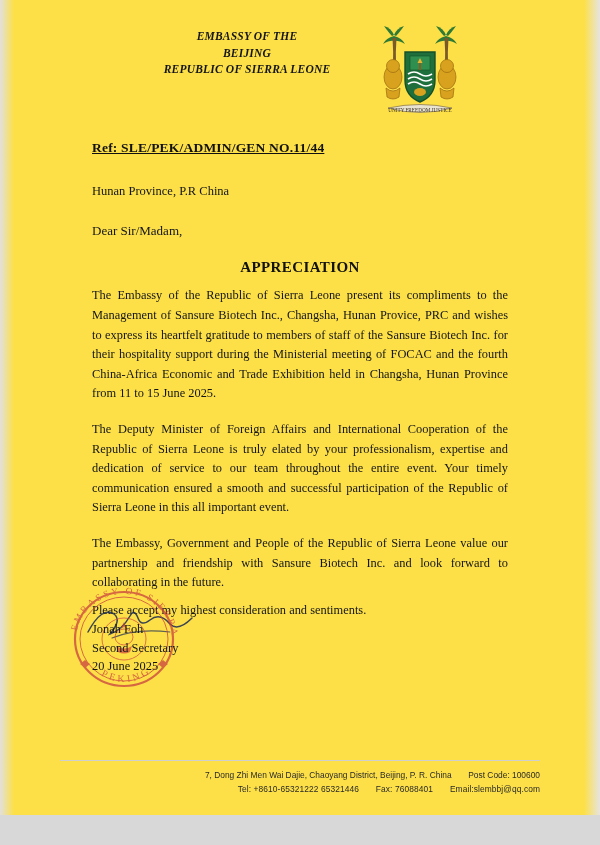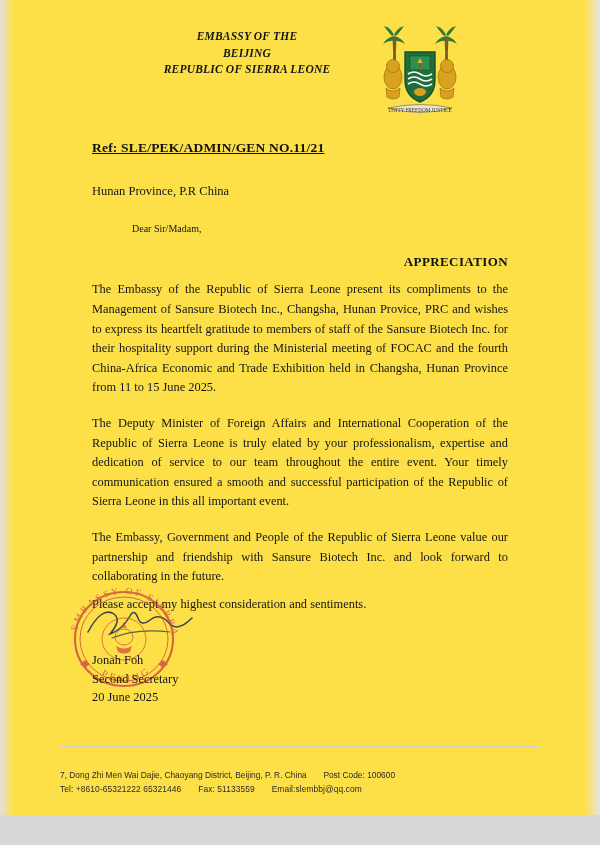--- a/index.html
+++ b/index.html
@@ -86,28 +86,27 @@
     letter-spacing: 0.2px;
     margin-bottom: 26px;
   }
   .addr {
     font-size: 12.5px;
     line-height: 1.55;
     color: #14151a;
     margin-bottom: 22px;
   }
   .salutation {
-    font-size: 10px;
+    font-size: 13px;
     color: #14151a;
     margin-bottom: 20px;
-    margin-left: 40px;
   }
   .subject {
-    text-align: right;
-    font-size: 13px;
+    text-align: center;
+    font-size: 15px;
     font-weight: bold;
     color: #111;
     letter-spacing: 0.4px;
     margin-bottom: 10px;
   }
   p.para {
     font-size: 12.4px;
     line-height: 1.58;
     color: #14151a;
     text-align: justify;
@@ -117,21 +116,21 @@
   .closing {
     font-size: 12.4px;
     color: #14151a;
     margin: 10px 0 0 0;
   }
 
   
   .sigblock {
     position: absolute;
     left: 92px;
-    top: 651px;
+    top: 620px;
     font-size: 12.4px;
     line-height: 1.5;
     color: #14151a;
   }
   .sigblock .name { }
   .sigblock .title { }
   .sigblock .date { }
 
   
   .signature {
@@ -153,27 +152,27 @@
     opacity: 0.72;
     pointer-events: none;
   }
 
   
   .footer {
     position: absolute;
     left: 60px;
     right: 60px;
     bottom: 18px;
-    text-align: left;
+    text-align: right;
     font-family: "Liberation Sans", sans-serif;
     font-size: 8.4px;
     color: #2a2a2a;
     line-height: 1.75;
     border-top: 1px solid #cfcfcf;
-    padding-top: 21px;
+    padding-top: 7px;
   }
   .footer .line2 { letter-spacing: 0.1px; }
   .footer .sp { display: inline-block; width: 12px; }
 </style>
 </head>
 <body>
 
 <div class="page">
 
   <div class="letterhead">
@@ -223,21 +222,21 @@
         </g>
 
         <path d="M16 86 q32 -7 64 0 q-32 9 -64 0 z" fill="#e9e3d2" stroke="#8b7a50" stroke-width="0.8"></path>
         <text x="48" y="90" font-family="Liberation Serif, serif" font-size="5.2" text-anchor="middle" fill="#3b3324">UNITY FREEDOM JUSTICE</text>
       </svg>
     </div>
   </div>
 
   <div class="content">
 
-    <div class="ref">Ref: SLE/PEK/ADMIN/GEN NO.11/21</div>
+    <div class="ref">Ref: SLE/PEK/ADMIN/GEN NO.11/44</div>
 
     <div class="addr">
       <div>Hunan Province, P.R China</div>
     </div>
 
     <div class="salutation">Dear Sir/Madam,</div>
 
     <div class="subject">APPRECIATION</div>
 
     <p class="para">The Embassy of the Republic of Sierra Leone present its compliments to the Management of Sansure Biotech Inc., Changsha, Hunan Provice, PRC and wishes to express its heartfelt gratitude to members of staff of the Sansure Biotech Inc. for their hospitality support during the Ministerial meeting of FOCAC and the fourth China-Africa Economic and Trade Exhibition held in Changsha, Hunan Province from 11 to 15 June 2025.</p>
@@ -287,19 +286,19 @@
 
   <div class="footer">
     <div class="line1">
       <span>7, Dong Zhi Men Wai Dajie, Chaoyang District, Beijing, P. R. China</span>
       <span class="sp"></span>
       <span>Post Code: 100600</span>
     </div>
     <div class="line2">
       <span>Tel: +8610-65321222   65321446</span>
       <span class="sp"></span>
-      <span>Fax: 51133559</span>
+      <span>Fax: 76088401</span>
       <span class="sp"></span>
       <span>Email:slembbj@qq.com</span>
     </div>
   </div>
 
 </div>
 
 </body></html>

